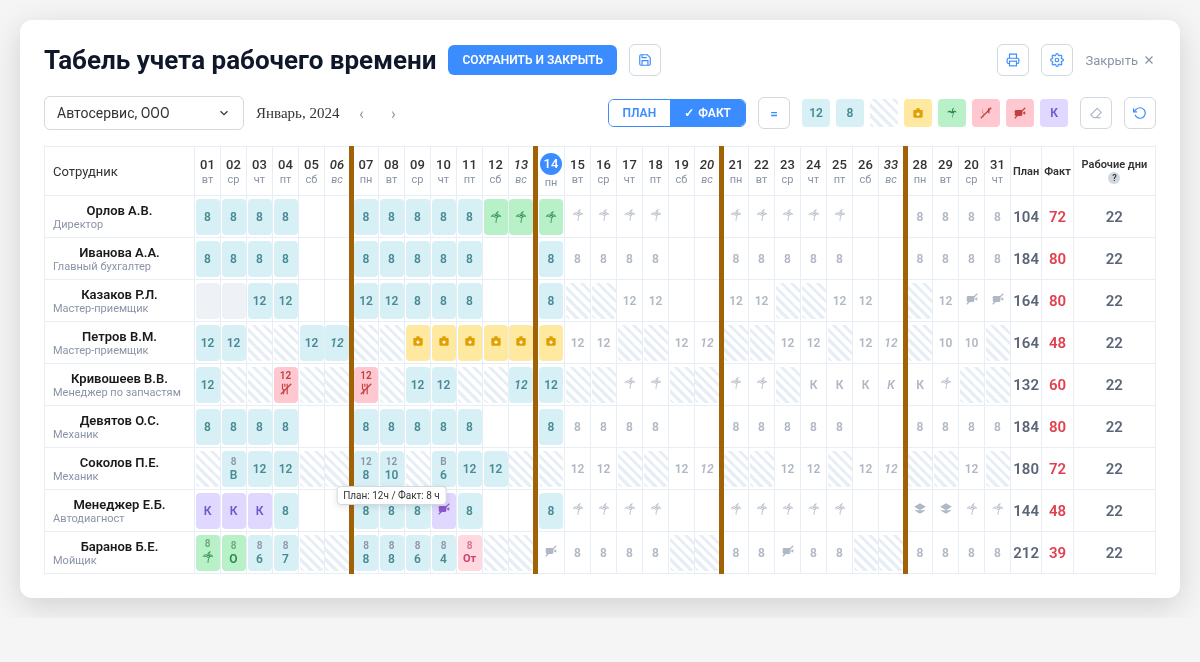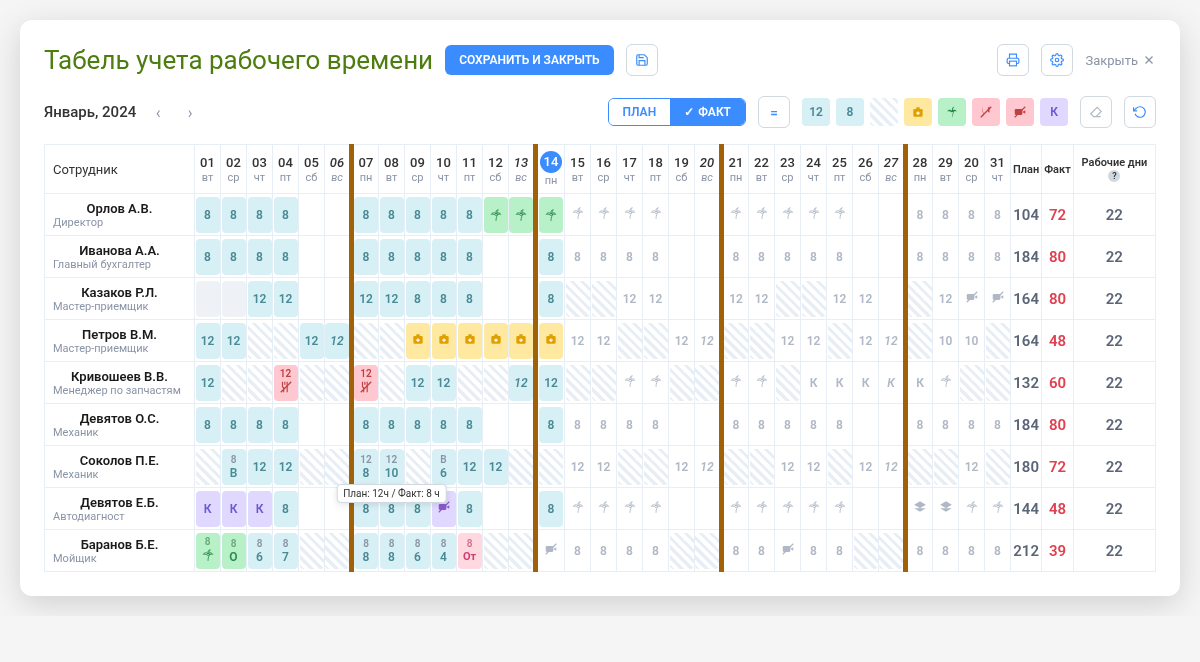--- a/index.html
+++ b/index.html
@@ -1,26 +1,26 @@
 <!DOCTYPE html>
 <html><head>
 <meta charset="utf-8">
 <style>
 * { box-sizing: border-box; margin: 0; padding: 0; font-family: -apple-system, BlinkMacSystemFont, "Segoe UI", Roboto, sans-serif; }
 body { background: #f5f5f5; padding: 20px; }
 .window { background: #fff; border-radius: 12px; box-shadow: 0 8px 32px rgba(0,0,0,0.15); padding: 24px; width: 1160px; }
 .header { display: flex; align-items: center; gap: 12px; margin-bottom: 20px; }
-.title { font-size: 26px; font-weight: 400; color: #4d7c0f; }
+.title { font-size: 26px; font-weight: 700; color: #0f172a; }
 .btn-primary { background: #3b8cff; color: #fff; border: none; border-radius: 6px; padding: 8px 14px; font-size: 12px; font-weight: 600; cursor: pointer; }
 .btn-icon { width: 32px; height: 32px; border: 1px solid #d0d8e0; border-radius: 6px; background: #fff; display: inline-flex; align-items: center; justify-content: center; cursor: pointer; color: #3b8cff; }
 .spacer { flex: 1; }
 .close-link { color: #8a94a6; font-size: 13px; display: flex; align-items: center; gap: 4px; cursor: pointer; }
 .filters { display: flex; align-items: center; gap: 12px; margin-bottom: 16px; }
 .select { border: 1px solid #d0d8e0; border-radius: 6px; padding: 8px 12px; font-size: 14px; color: #333; min-width: 200px; display: flex; justify-content: space-between; align-items: center; cursor: pointer; }
-.month { font-size: 15px; font-weight: 500; color: #333; }
+.month { font-size: 15px; font-weight: 500; color: #333; font-family: Liberation Serif, serif; }
 .nav-arrow { width: 20px; height: 20px; display: inline-flex; align-items: center; justify-content: center; color: #8a94a6; cursor: pointer; }
 .toggle-group { display: flex; border: 1px solid #3b8cff; border-radius: 6px; overflow: hidden; }
 .toggle-btn { padding: 6px 14px; font-size: 12px; font-weight: 600; cursor: pointer; background: #fff; color: #3b8cff; display: flex; align-items: center; gap: 4px; }
 .toggle-btn.active { background: #3b8cff; color: #fff; }
 .legend { display: flex; gap: 6px; }
 .legend-cell { width: 28px; height: 28px; border-radius: 4px; display: flex; align-items: center; justify-content: center; font-size: 12px; font-weight: 600; }
 .lg-12 { background: #d6f0f5; color: #4a8a95; }
 .lg-8 { background: #d6f0f5; color: #4a8a95; }
 .lg-hatch { background: repeating-linear-gradient(45deg, #e8eef5, #e8eef5 3px, #fff 3px, #fff 7px); }
 .lg-sick { background: #ffe8a0; }
@@ -97,20 +97,26 @@
     <div class="close-link">
         <span>Закрыть</span> 
         <svg viewBox="0 0 24 24" fill="none" stroke="currentColor" stroke-width="2">
           <line x1="18" y1="6" x2="6" y2="18"></line>
           <line x1="6" y1="6" x2="18" y2="18"></line>
         </svg>
       </div>
   </div>
 
   <div class="filters">
+    <div class="select">
+        <span>Автосервис, ООО</span>
+        <svg viewBox="0 0 24 24" fill="none" stroke="currentColor" stroke-width="2" width="14">
+          <polyline points="6 9 12 15 18 9"></polyline>
+        </svg>
+      </div>
     <div class="month">Январь, 2024</div>
     <span class="nav-arrow">‹</span>
     <span class="nav-arrow">›</span>
     <div class="spacer"></div>
     <div class="toggle-group">
       <div class="toggle-btn">ПЛАН</div>
       <div class="toggle-btn active">
           <span>✓</span>
           <span>ФАКТ</span>
         </div>
@@ -184,21 +190,21 @@
             <th class=""><span class="daynum">17</span><span class="dow">чт</span></th>
             <th class=""><span class="daynum">18</span><span class="dow">пт</span></th>
             <th class=" weekend-border-left"><span class="daynum">19</span><span class="dow">сб</span></th>
             <th class=" weekend-border-right"><span class="daynum">20</span><span class="dow">вс</span></th>
             <th class=""><span class="daynum">21</span><span class="dow">пн</span></th>
             <th class=""><span class="daynum">22</span><span class="dow">вт</span></th>
             <th class=""><span class="daynum">23</span><span class="dow">ср</span></th>
             <th class=""><span class="daynum">24</span><span class="dow">чт</span></th>
             <th class=""><span class="daynum">25</span><span class="dow">пт</span></th>
             <th class=" weekend-border-left"><span class="daynum">26</span><span class="dow">сб</span></th>
-            <th class=" weekend-border-right"><span class="daynum">27</span><span class="dow">вс</span></th>
+            <th class=" weekend-border-right"><span class="daynum">33</span><span class="dow">вс</span></th>
             <th class=""><span class="daynum">28</span><span class="dow">пн</span></th>
             <th class=""><span class="daynum">29</span><span class="dow">вт</span></th>
             <th class=""><span class="daynum">20</span><span class="dow">ср</span></th>
             <th class=""><span class="daynum">31</span><span class="dow">чт</span></th>
             <th class="sum">План</th>
             <th class="sum">Факт</th>
             <th class="sum">Рабочие дни <span style="background:#d0d8e0;border-radius:50%;width:12px;height:12px;display:inline-block;font-size:9px;line-height:12px;">?</span></th>
           </tr>
         </thead>
       <tbody id="body">
@@ -994,21 +1000,21 @@
             </td>
             <td class="cell">
               <div class="inner chatch"></div>
             </td>
             <td class="sum">180</td>
             <td class="sum red">72</td>
             <td class="sum">22</td>
           </tr>
           <tr>
             <td class="emp">
-              <div class="name">Девятов Е.Б.</div>
+              <div class="name">Менеджер Е.Б.</div>
               <div class="role">Автодиагност</div>
             </td>
             <td class="cell">
               <div class="inner ck">К</div>
             </td>
             <td class="cell">
               <div class="inner ck">К</div>
             </td>
             <td class="cell">
               <div class="inner ck">К</div>

